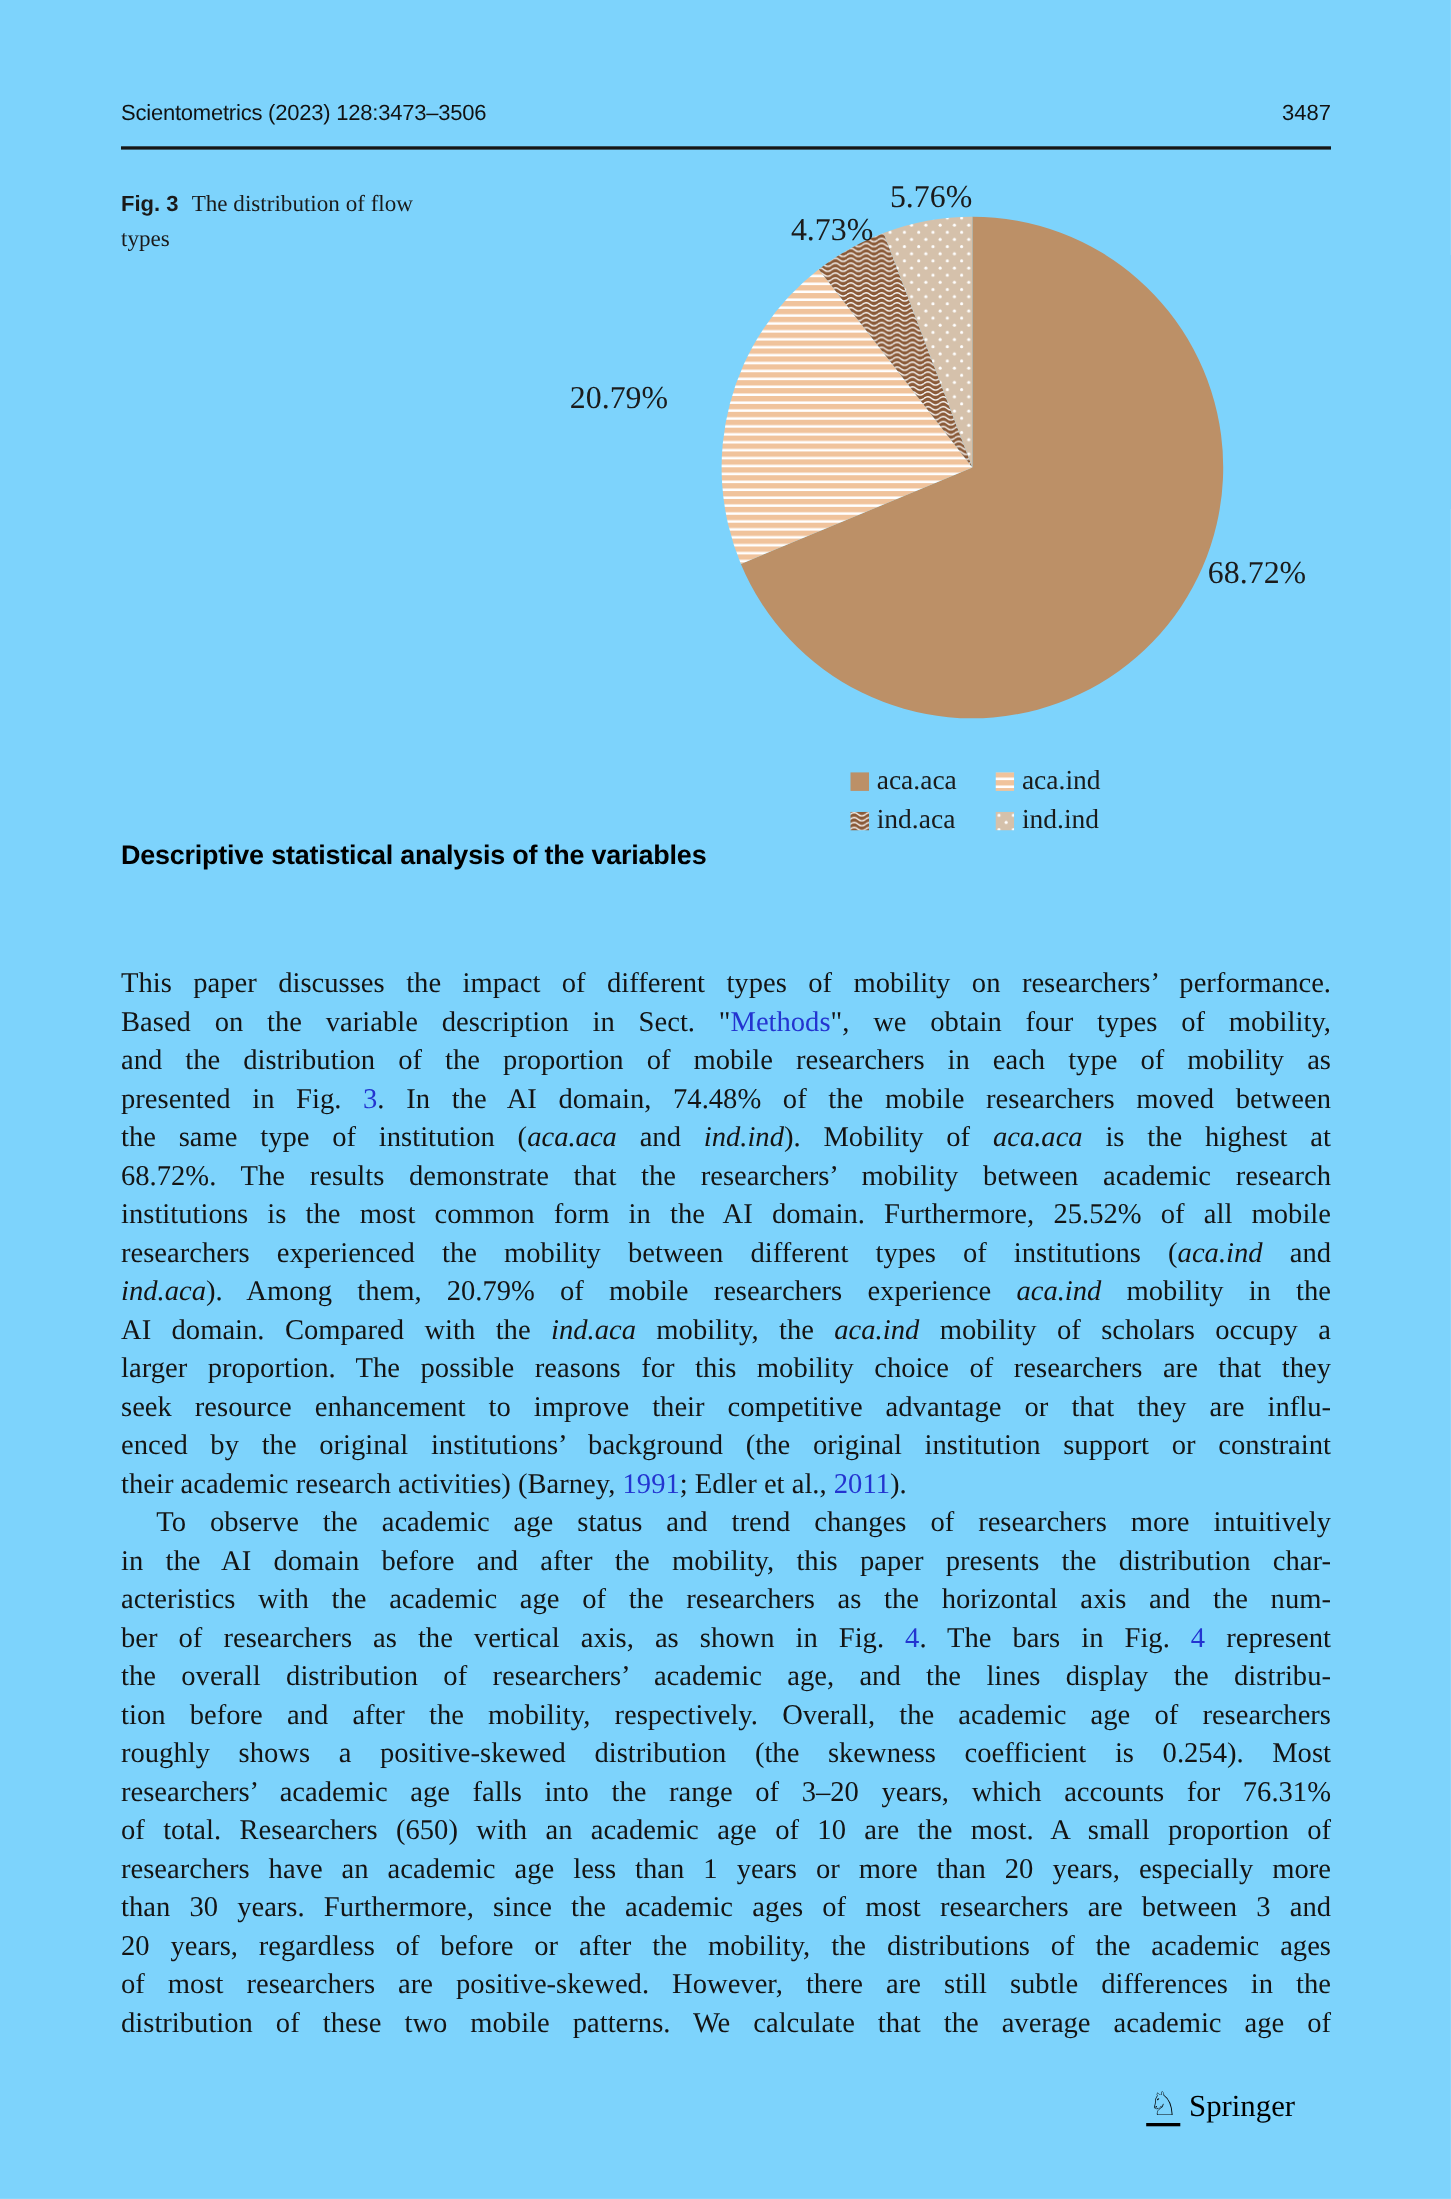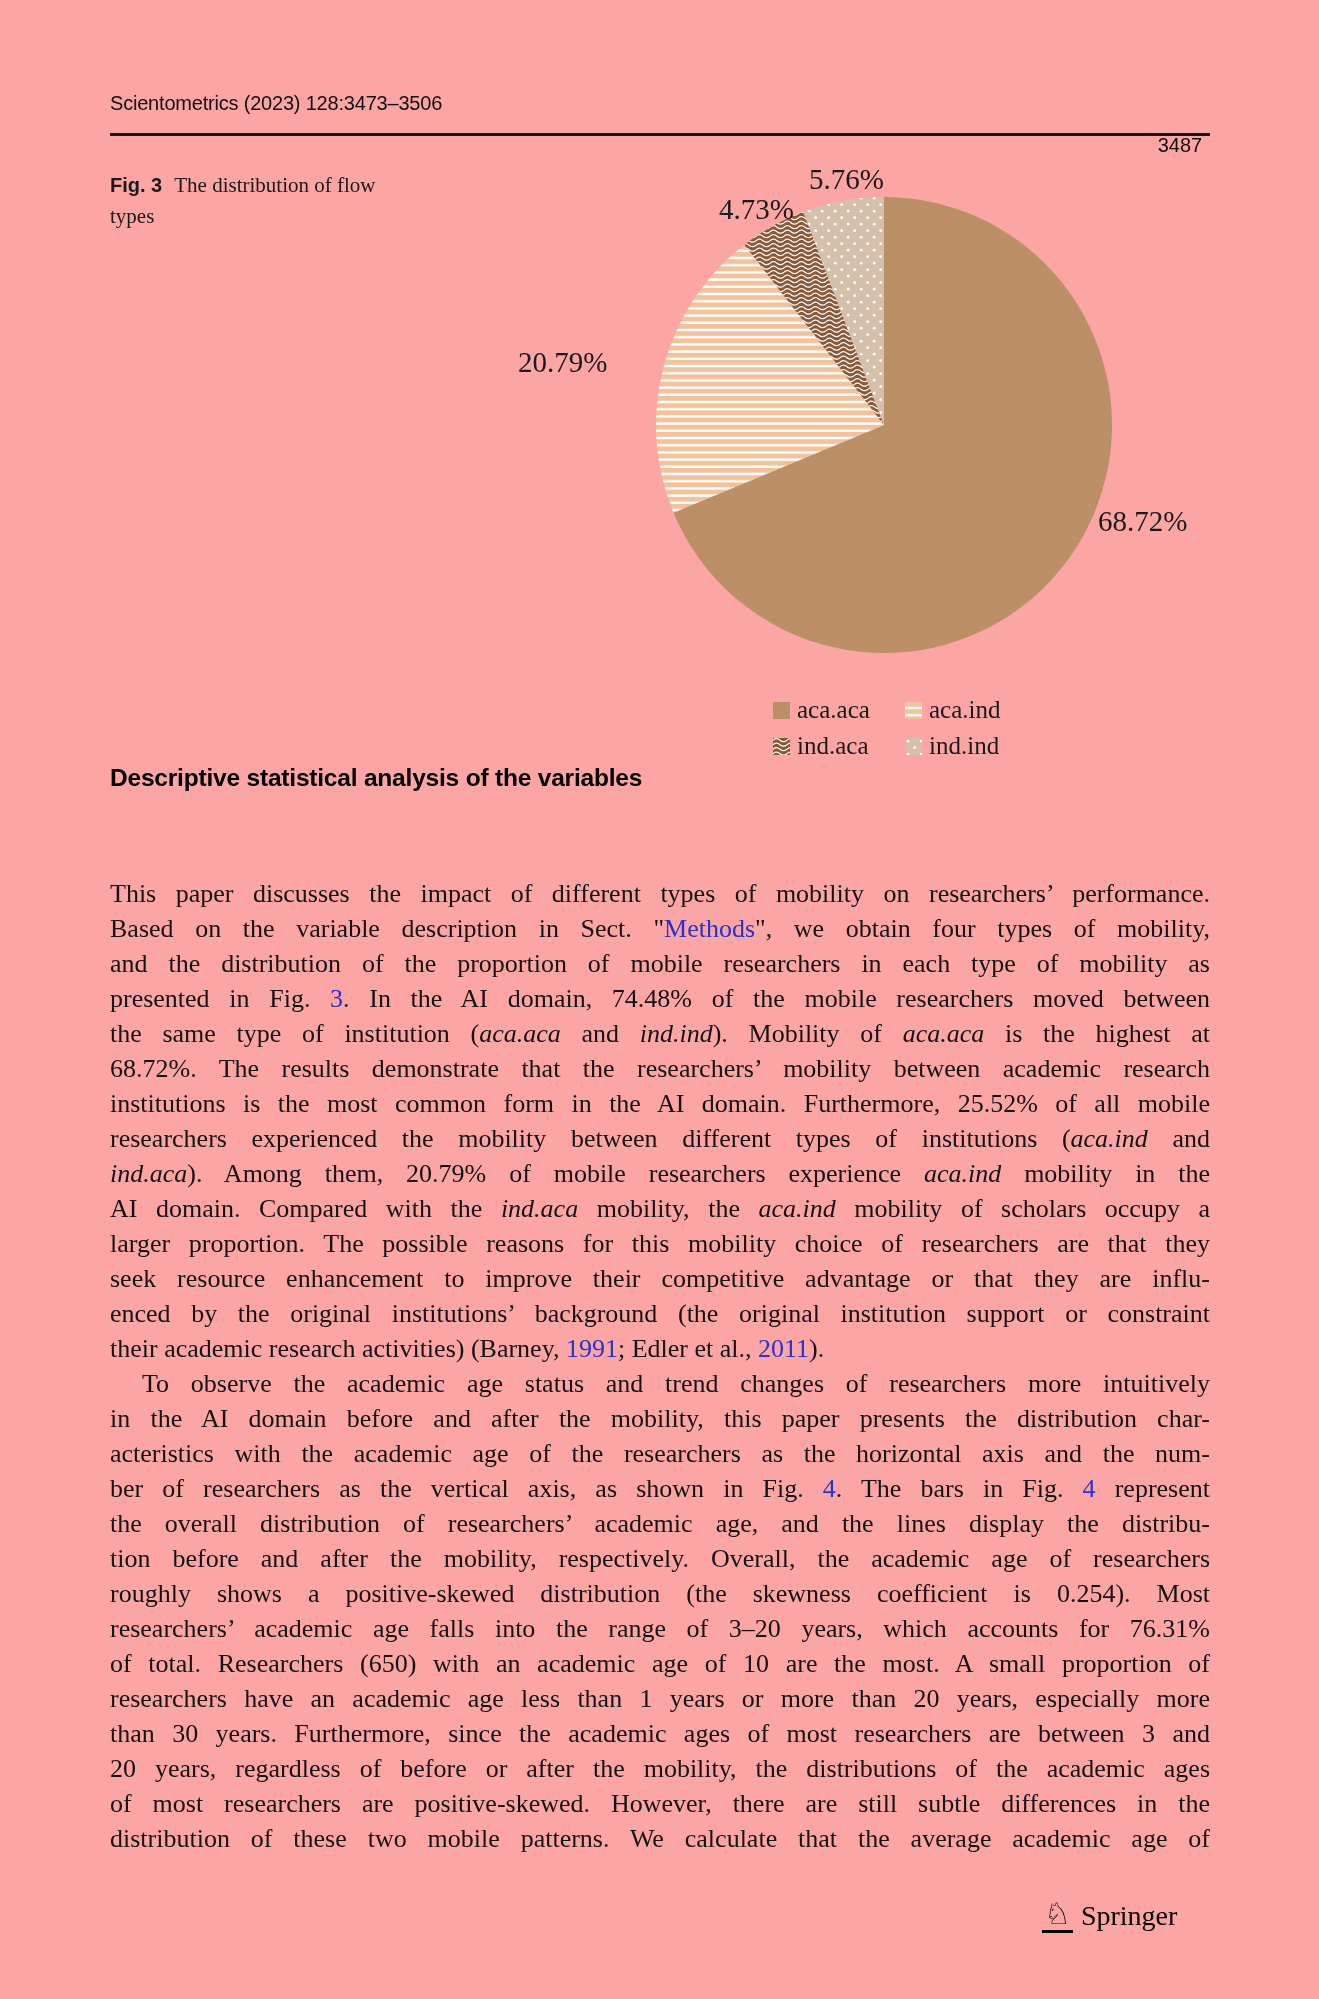--- a/index.html
+++ b/index.html
@@ -1,25 +1,25 @@
 <!DOCTYPE html>
 <html><head>
 <meta charset="utf-8">
 <style>
   * { margin:0; padding:0; box-sizing:border-box; }
   html,body { background:#ffffff; }
   .page {
-    position:relative; width:1319px; height:1999px; background:#fca5a5;
+    position:relative; width:1319px; height:1999px; background:#7dd3fc;
     font-family:"Liberation Serif", serif; color:#161616; overflow:hidden;
   }
   
   .hdr-left { position:absolute; left:110px; top:92px; font-family:"Liberation Sans",sans-serif;
               font-size:20px; letter-spacing:-0.2px; color:#111; }
-  .hdr-right{ position:absolute; top:92px; left:1150px; width:60px; text-align:center;
-              font-family:"Liberation Sans",sans-serif; font-size:20px; color:#111;margin-top:42px; }
+  .hdr-right{ position:absolute; top:92px; left:1150px; width:60px; text-align:right;
+              font-family:"Liberation Sans",sans-serif; font-size:20px; color:#111; }
   .hdr-rule { position:absolute; left:110px; top:133px; width:1100px; height:3px; background:#161616; }
 
   
   .fig-cap { position:absolute; left:110px; top:170px; width:280px; font-size:21px; line-height:31px; color:#1a1a1a; }
   .fig-cap b { font-family:"Liberation Sans",sans-serif; font-size:20px; font-weight:700; margin-right:12px; }
 
   
   #pie-svg { position:absolute; left:620px; top:170px; width:520px; height:510px; }
   .pie-label { position:absolute; font-size:29px; color:#1b1b1b; white-space:nowrap; }
   .pl-0 { left:1098px; top:505px; }

